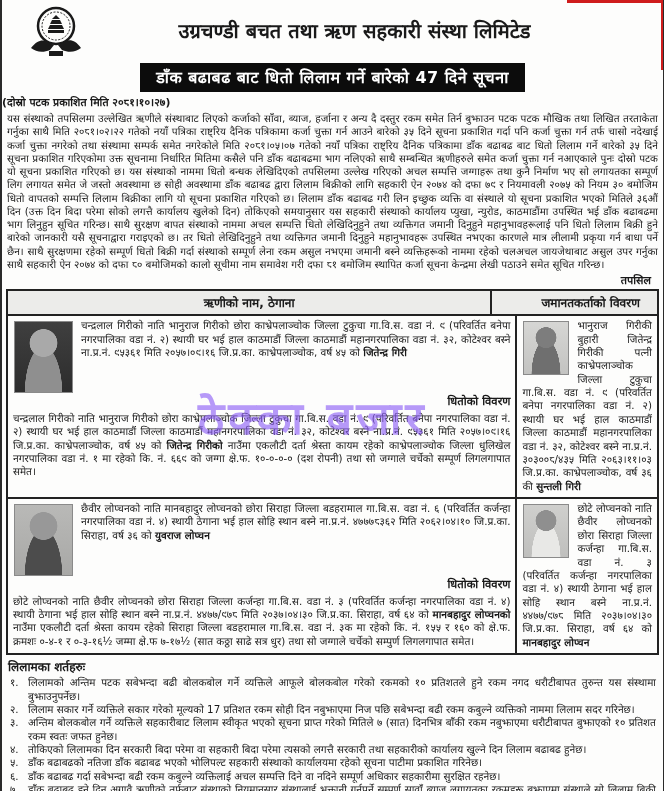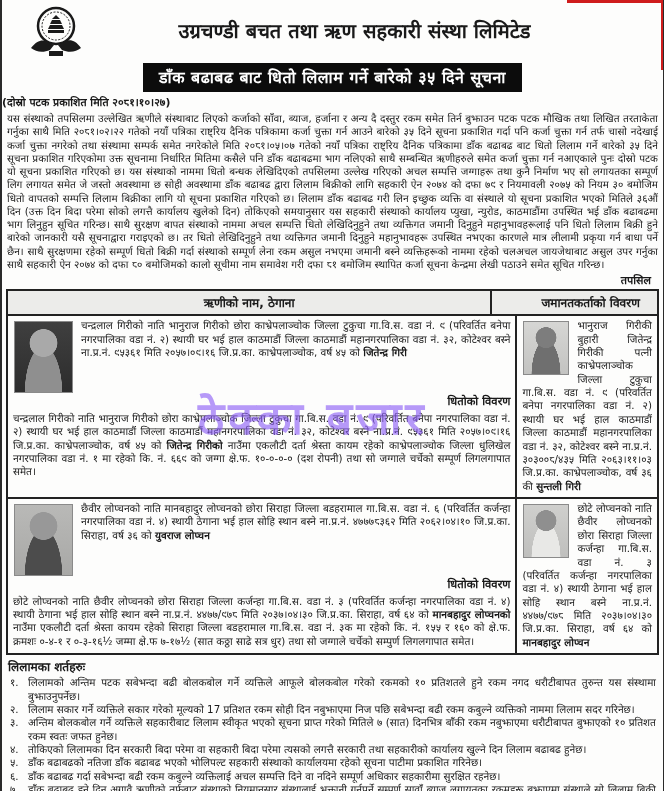--- a/index.html
+++ b/index.html
@@ -87,21 +87,21 @@
         <path d="M6 44 c6-8 12-9 17-6 l6 3 -4 5 c-7 3-14 2-19-2 z" fill="#1a1a1a"></path>
         <path d="M56 44 c-6-8.5-12-9-17-6 l-6 3 4 5 c7 3 14 2 19-2 z" fill="#1a1a1a"></path>
         <rect x="24" y="47" width="14" height="5" fill="#1a1a1a"></rect>
       </svg>
     </div>
     <div class="head-text">
       <div class="org-name">उग्रचण्डी बचत तथा ऋण सहकारी संस्था लिमिटेड</div>
     </div>
   </div>
 
-  <div class="titlebar">डाँक बढाबढ बाट धितो लिलाम गर्ने बारेको ३५ दिने सूचना</div>
+  <div class="titlebar">डाँक बढाबढ बाट धितो लिलाम गर्ने बारेको 47 दिने सूचना</div>
   <div class="subtitle">(दोस्रो पटक प्रकाशित मिति २०८१।१०।२७)</div>
 
   <div class="intro">यस संस्थाको तपसिलमा उल्लेखित ऋणीले संस्थाबाट लिएको कर्जाको साँवा, ब्याज, हर्जाना र अन्य दै दस्तुर रकम समेत तिर्न बुझाउन पटक पटक मौखिक तथा लिखित तरताकेता गर्नुका साथै मिति २०८१।०२।२२ गतेको नयाँ पत्रिका राष्ट्रिय दैनिक पत्रिकामा कर्जा चुक्ता गर्न आउने बारेको ३५ दिने सूचना प्रकाशित गर्दा पनि कर्जा चुक्ता गर्न तर्फ चासो नदेखाई कर्जा चुक्ता नगरेको तथा संस्थामा सम्पर्क समेत नगरेकोले मिति २०८१।०५।०७ गतेको नयाँ पत्रिका राष्ट्रिय दैनिक पत्रिकामा डाँक बढाबढ बाट धितो लिलाम गर्ने बारेको ३५ दिने सूचना प्रकाशित गरिएकोमा उक्त सूचनामा निर्धारित मितिमा कसैले पनि डाँक बढाबढमा भाग नलिएको साथै सम्बन्धित ऋणीहरुले समेत कर्जा चुक्ता गर्न नआएकाले पुनः दोस्रो पटक यो सूचना प्रकाशित गरिएको छ। यस संस्थाको नाममा धितो बन्धक लेखिदिएको तपसिलमा उल्लेख गरिएको अचल सम्पत्ति जग्गाहरू तथा कुनै निर्माण भए सो लगायतका सम्पूर्ण लिग लगायत समेत जे जस्तो अवस्थामा छ सोही अवस्थामा डाँक बढाबढ द्वारा लिलाम बिक्रीको लागि सहकारी ऐन २०७४ को दफा ७९ र नियमावली २०७५ को नियम ३० बमोजिम धितो वापतको सम्पत्ति लिलाम बिक्रीका लागि यो सूचना प्रकाशित गरिएको छ। लिलाम डाँक बढाबढ गरी लिन इच्छुक व्यक्ति वा संस्थाले यो सूचना प्रकाशित भएको मितिले ३६औं दिन (उक्त दिन बिदा परेमा सोको लगत्तै कार्यालय खुलेको दिन) तोकिएको समयानुसार यस सहकारी संस्थाको कार्यालय प्युखा, न्युरोड, काठमाडौंमा उपस्थित भई डाँक बढाबढमा भाग लिनुहुन सूचित गरिन्छ। साथै सुरक्षण बापत संस्थाको नाममा अचल सम्पत्ति धितो लेखिदिनुहुने तथा व्यक्तिगत जमानी दिनुहुने महानुभावहरूलाई पनि धितो लिलाम बिक्री हुने बारेको जानकारी यसै सूचनाद्वारा गराइएको छ। तर धितो लेखिदिनुहुने तथा व्यक्तिगत जमानी दिनुहुने महानुभावहरू उपस्थित नभएका कारणले मात्र लीलामी प्रकृया गर्न बाधा पर्ने छैन। साथै सुरक्षणमा रहेको सम्पूर्ण धितो बिक्री गर्दा संस्थाको सम्पूर्ण लेना रकम असुल नभएमा जमानी बस्ने व्यक्तिहरूको नाममा रहेको चलअचल जायजेथाबाट असुल उपर गर्नुका साथै सहकारी ऐन २०७४ को दफा ८० बमोजिमको कालो सूचीमा नाम समावेश गरी दफा ८१ बमोजिम स्थापित कर्जा सूचना केन्द्रमा लेखी पठाउने समेत सूचित गरिन्छ।</div>
   <div class="tapasil">तपसिल</div>
 
   <div class="maintable">
     <div class="thead">
       <div class="hcell col-l">ऋणीको नाम, ठेगाना</div>
       <div class="hcell col-r">जमानतकर्ताको विवरण</div>
     </div>

